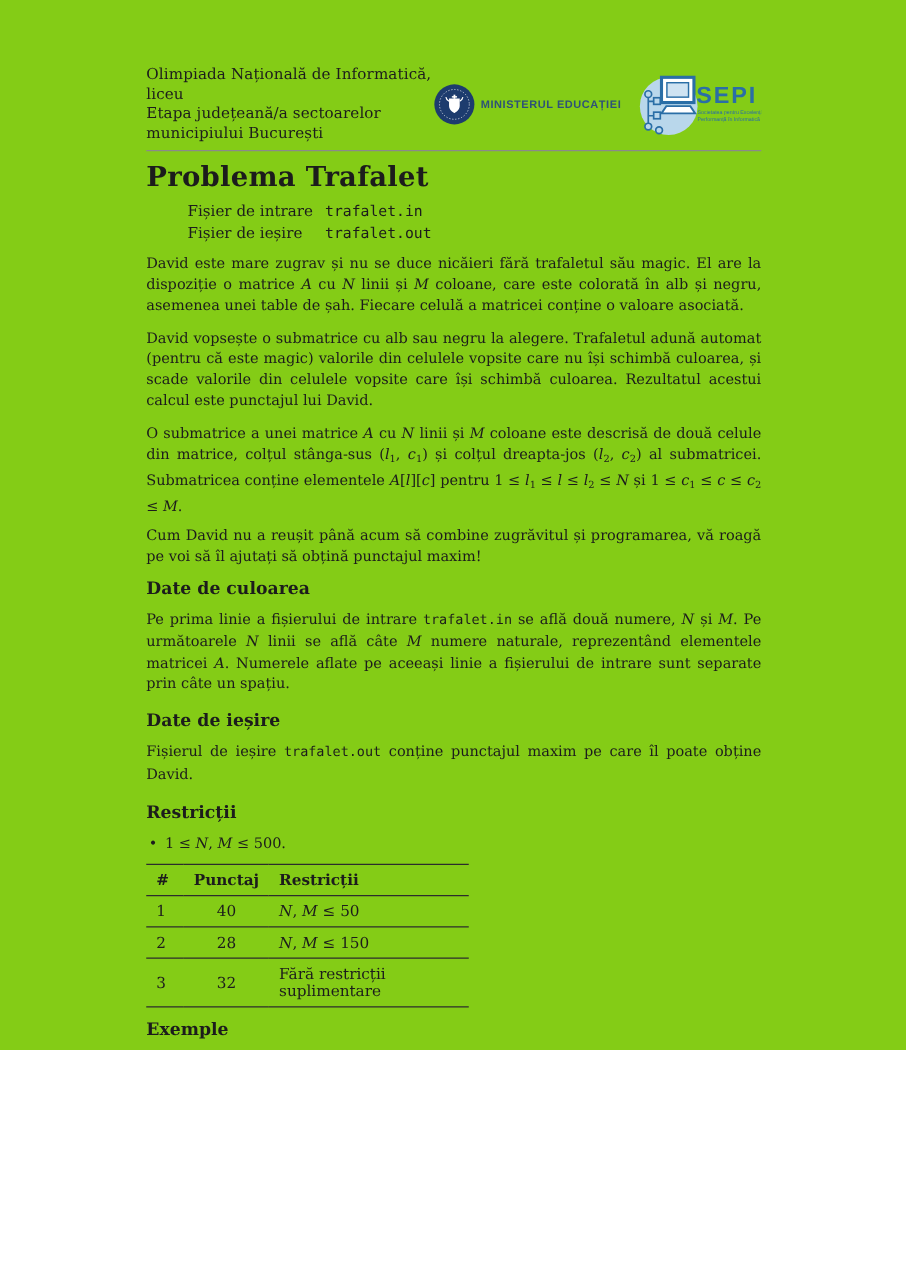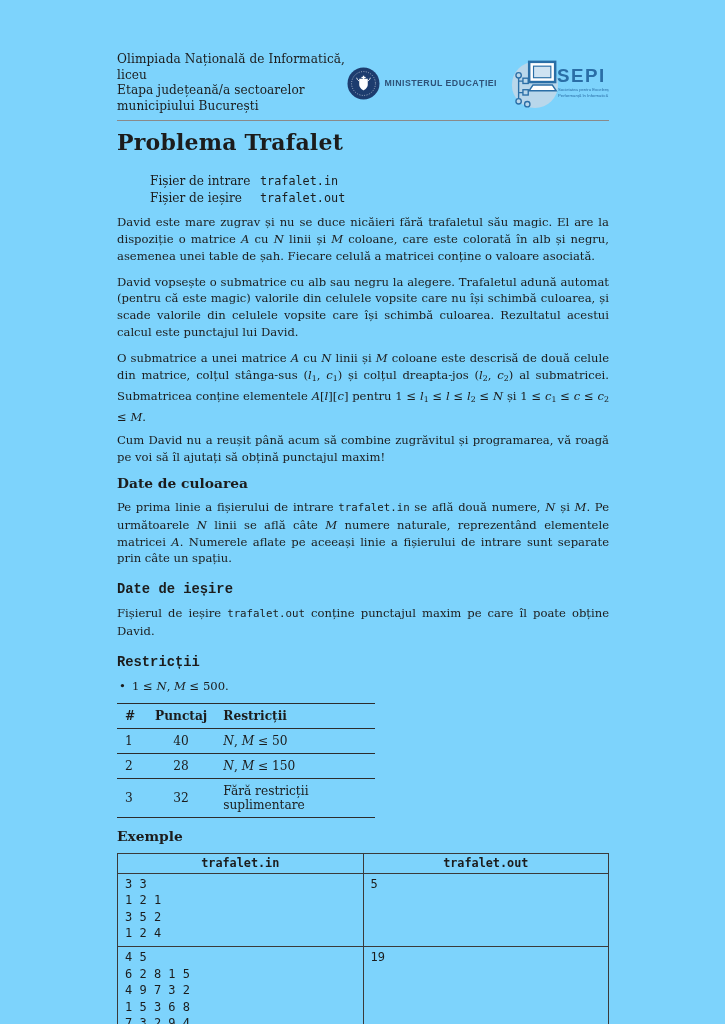--- a/index.html
+++ b/index.html
@@ -1,20 +1,20 @@
 <!DOCTYPE html>
 <html><head>
 <meta charset="utf-8">
 <style>
   * { box-sizing: border-box; margin: 0; padding: 0; }
   html, body { background: #ffffff; }
   .page {
     position: relative;
-    width: 725px; height: 1024px;
-    background: #7dd3fc;
+    width: 725px; height: 840px;
+    background: #84cc16;
     font-family: "DejaVu Serif", serif;
     color: #1c1c1c;
     overflow: hidden;
     margin: 0 auto;
   }
   .content { position: absolute; left: 117px; top: 0; width: 492px; }
 
   
   .doc-header {
     margin-top: 52px;
@@ -26,35 +26,35 @@
   .logos { display: flex; align-items: center; gap: 12px; }
   .me-logo { display: flex; align-items: center; gap: 5px; }
   .me-label {
     font-family: "Liberation Sans", sans-serif;
     font-weight: bold; font-size: 8.8px; letter-spacing: .45px;
     color: #2e5278; white-space: nowrap;
   }
 
   
   h1.title { font-size: 22px; font-weight: bold; margin-top: 9px; line-height: 25px; letter-spacing: .2px; }
-  .files { margin-top: 18px; }
+  .files { margin-top: 6px; }
   .file-row { display: flex; line-height: 16.4px; font-size: 12.1px; }
   .file-label { margin-left: 33px; width: 110px; }
   .file-value { font-family: "DejaVu Sans Mono", monospace; font-size: 11.8px; }
 
   
   .para { margin-top: 9px; font-size: 11.6px; line-height: 16.8px; text-align: justify; }
   .sg-t { }
   .sg-i { font-style: italic; }
   .sg-m { font-family: "DejaVu Sans Mono", monospace; font-size: .93em; }
   .sg-sub { font-size: .68em; vertical-align: -0.28em; }
 
   h2.sect { font-size: 13.8px; font-weight: bold; margin-top: 10px; line-height: 19px; }
   h2.tight { margin-top: 8px; }
-  h2.roomy { margin-top: 13px; font-family: Liberation Mono, monospace; }
+  h2.roomy { margin-top: 13px; }
 
   .bullets { list-style: none; margin-top: 5px; }
   .bullets li { position: relative; padding-left: 15px; font-size: 11.6px; line-height: 18px; }
   .bullets li::before { content: "•"; position: absolute; left: 2px; top: 0; }
 
   
   table.scoring { border-collapse: collapse; margin-top: 8px; font-size: 12.2px; }
   table.scoring th, table.scoring td {
     border-top: 1px solid #2c2c2c; border-bottom: 1px solid #2c2c2c;
     padding: 5px 8px; text-align: left; font-size: 12.2px;

